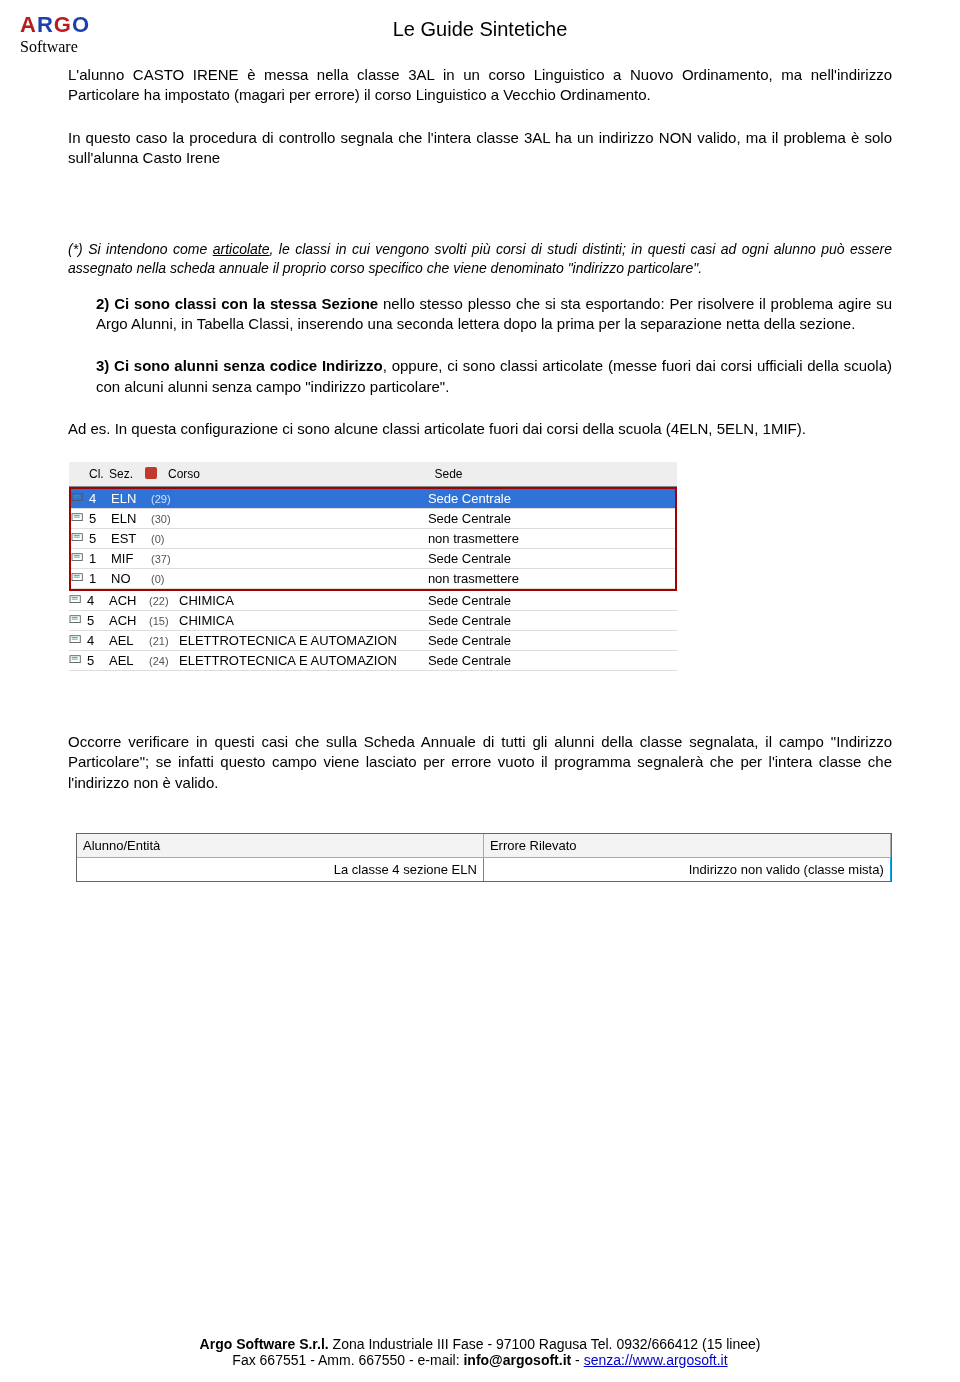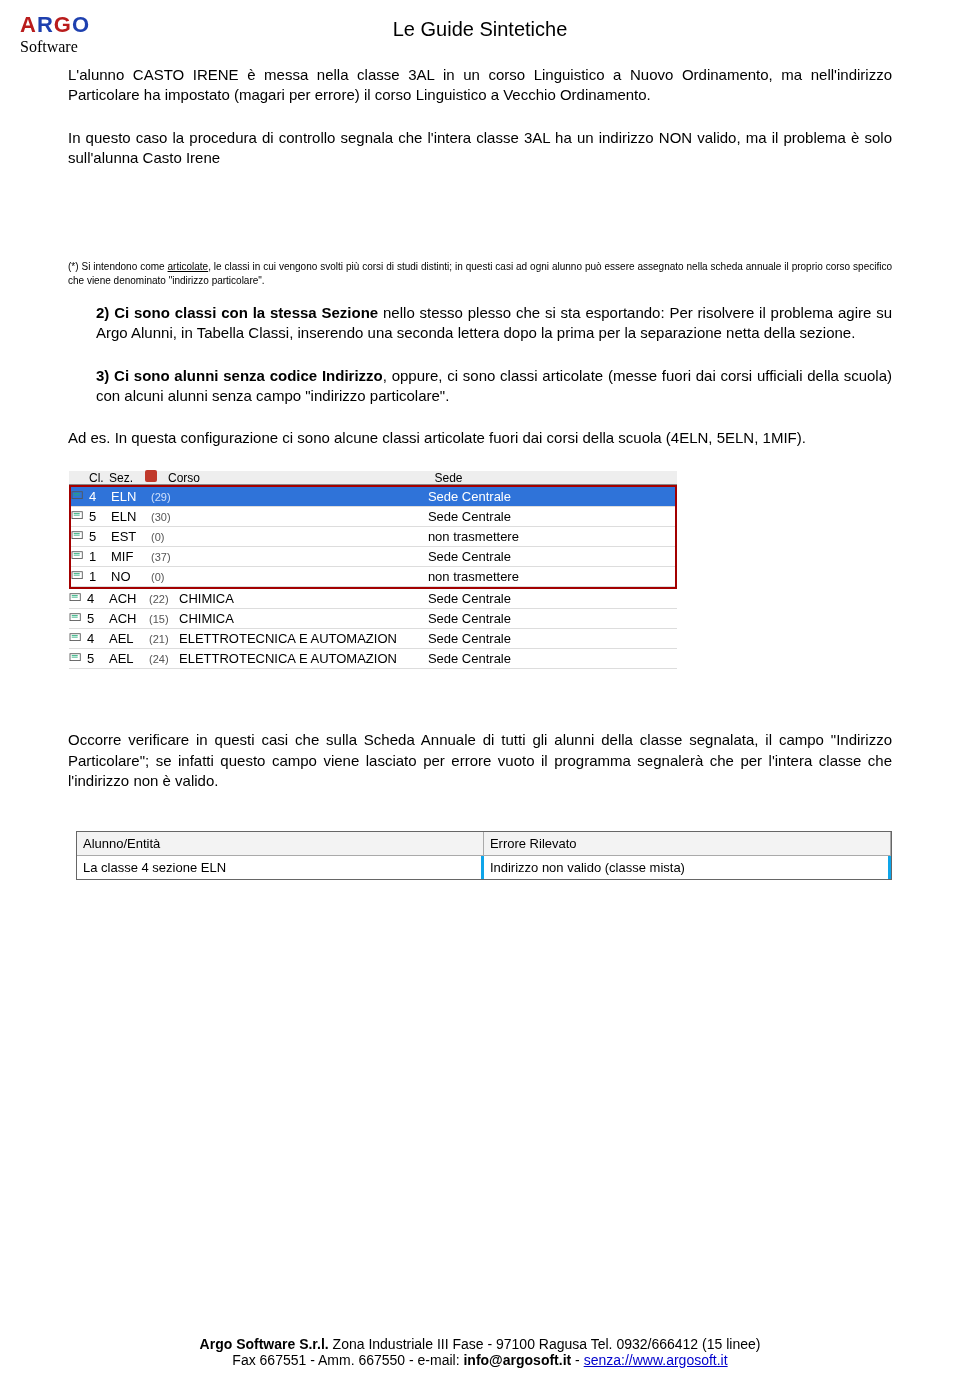--- a/index.html
+++ b/index.html
@@ -35,37 +35,38 @@
       margin-bottom: 24px;
       color:#000;
     }
     .para {
       font-size: 15px;
       line-height: 1.35;
       text-align: justify;
       margin-bottom: 22px;
     }
     .para-italic {
-      font-size: 10px;
+      font-size: 14px;
+      font-style: italic;
       line-height: 1.35;
       text-align: justify;
       margin-bottom: 16px;
-      margin-top: 92px;
+      margin-top: 72px;
     }
     .para-italic .u { text-decoration: underline; }
     .list-item { padding-left: 28px; text-align: justify; font-size:15px; line-height:1.35; margin-bottom: 22px; }
     .list-item b { font-weight: bold; }
     .table-block { margin: 14px 0 6px 0; border:1px solid #fff;}
     .table-header-row {
       display:flex;
       font-size:12px;
       color:#000;
       border-bottom:1px solid #888;
       background:#eee;
-      height:14px;
+      height:25px;
       align-items:center;
     }
     .table-header-row .col-icon{ width:18px;}
     .th-cl{width:22px;padding-left:2px;}
     .th-sez{width:36px;}
     .th-corso{flex:1.1;margin-left:7px;}
     .th-sede{flex:1;}
     .trow{display:flex;font-size:13px;height:20px;align-items:center;border-bottom:1px solid #ddd;}
     .trow .row-icon{width:18px;color:#666;font-size:10px;}
     .trow .cl{width:22px;}
@@ -78,21 +79,21 @@
     .redbox{border:2px solid #a30000; padding:0;}
     .para-after-table{margin-top:60px;}
 
     
     .err-table{margin-top:40px;width:99%;border:1px solid #666;font-size:13px;margin-left:8px;}
     .err-head{display:flex;background:#f3f3f3;}
     .err-head div{padding:4px 6px;border-bottom:1px solid #aaa;border-right:1px solid #aaa;}
     .err-c1{width:50%;}
     .err-c2{flex:1;}
     .err-body{display:flex;}
-    .err-body div{padding:4px 6px;border-right:3px solid #0ea5e9;}
+    .err-body div{padding:4px 6px;border-right:1px solid #0ea5e9;text-align:right;}
 
     .footer {
       position:absolute;
       bottom:14px;
       left:0; right:0;
       text-align:center;
       font-size:14px;
       margin-top:36px;
     }
     .footer .line1 b{font-weight:bold;}

